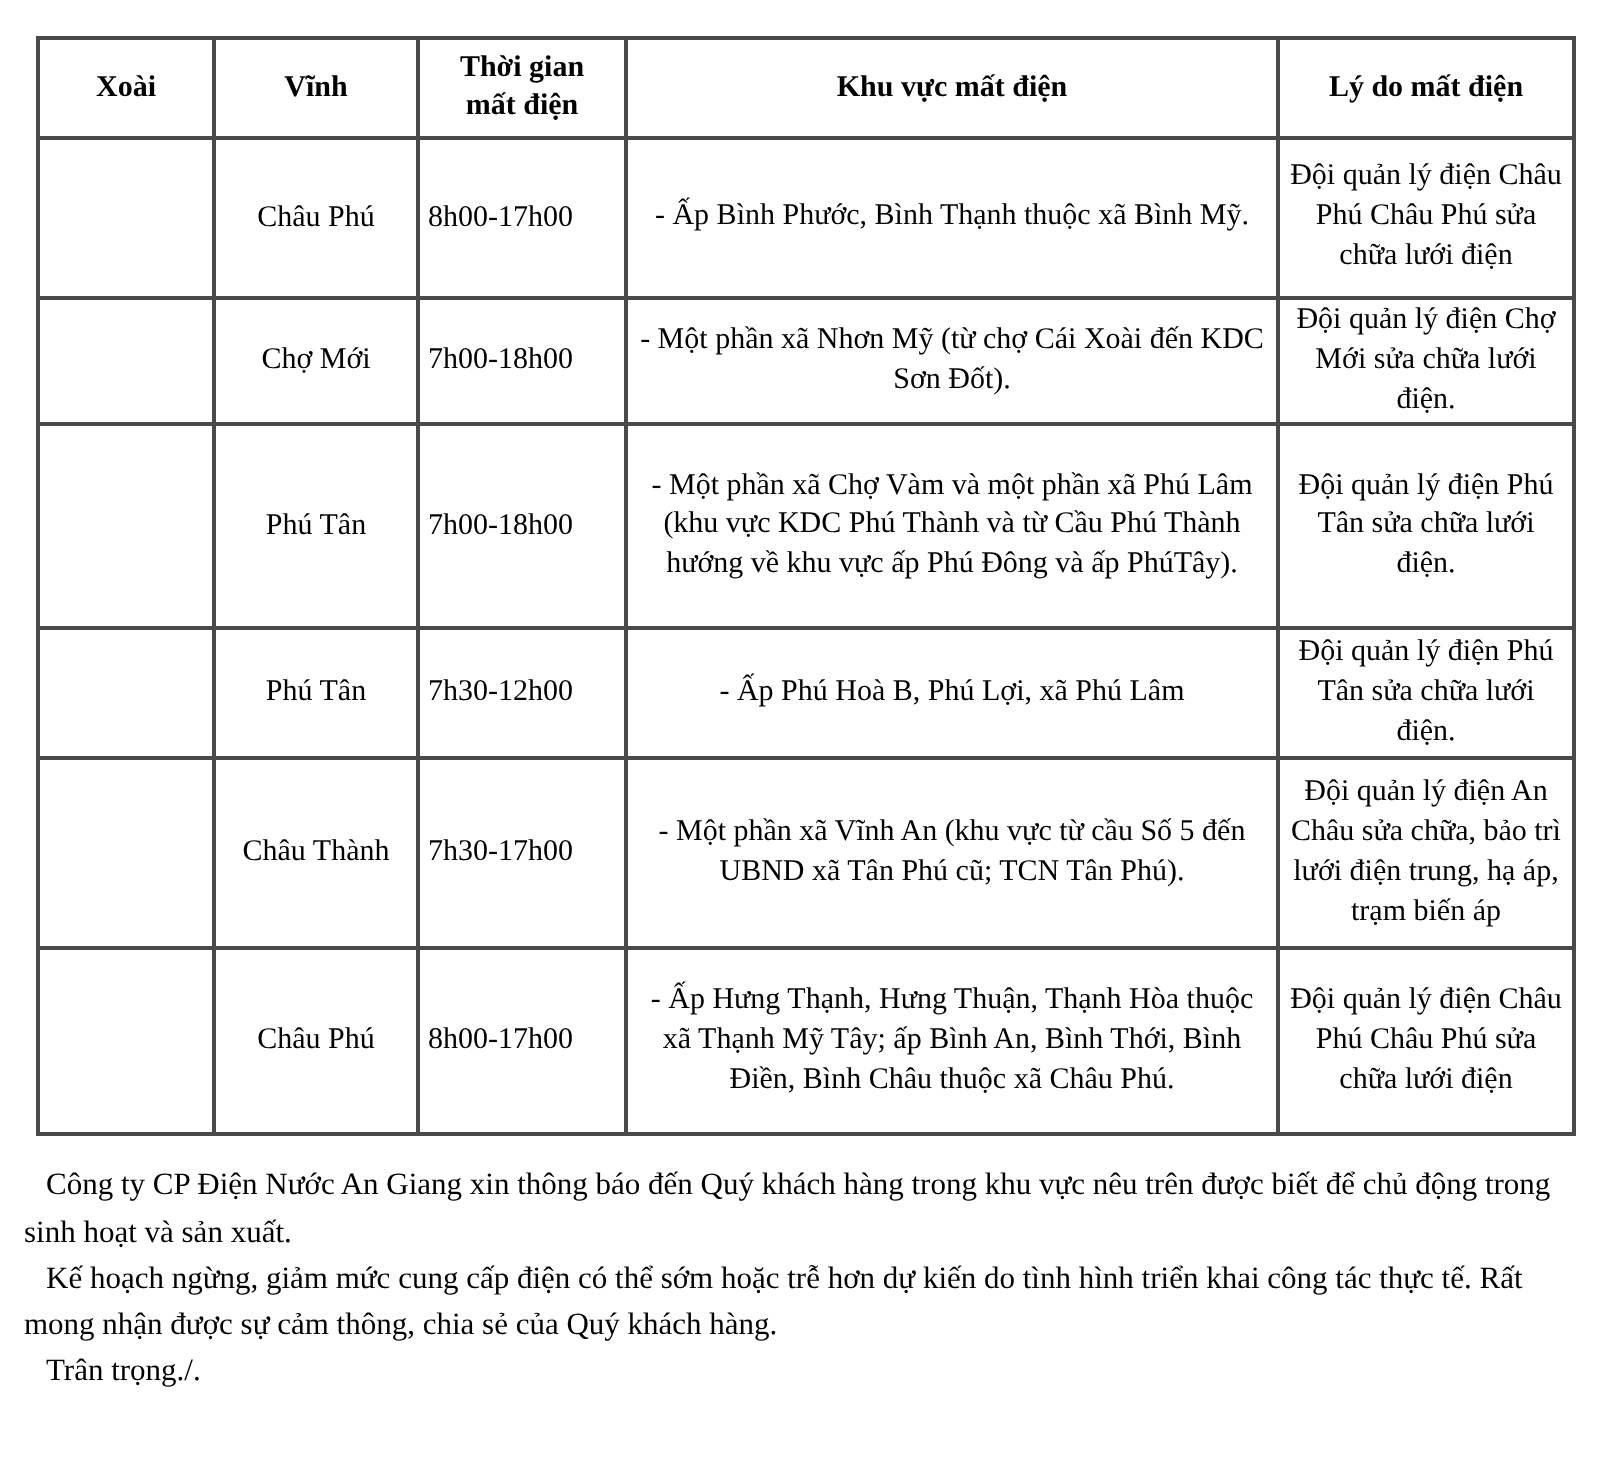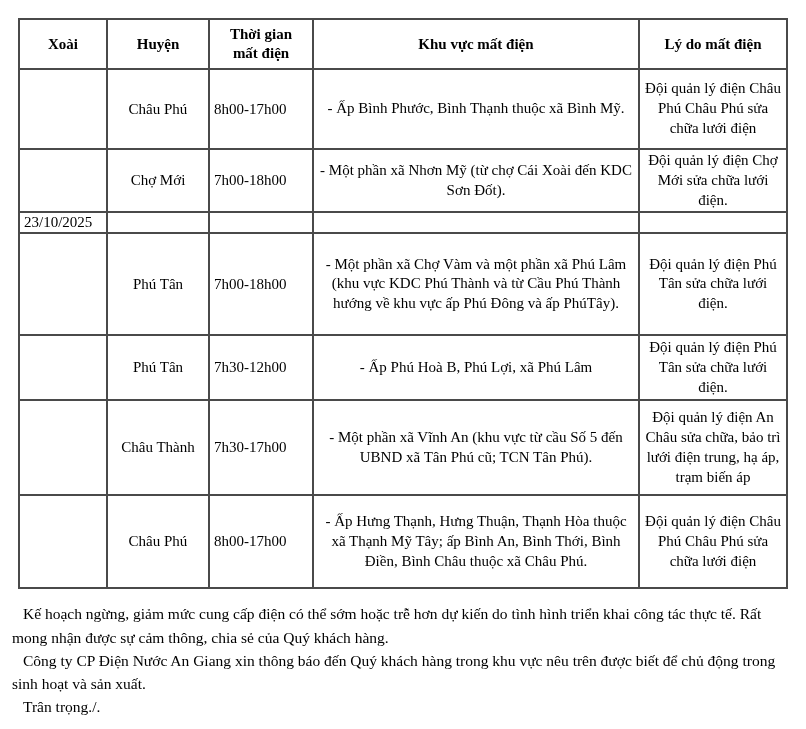--- a/index.html
+++ b/index.html
@@ -66,48 +66,41 @@
     <colgroup>
       <col class="c-date">
         <col class="c-district">
         <col class="c-time">
         <col class="c-area">
         <col class="c-reason">
     </colgroup>
     <thead>
       <tr>
         <th>Xoài</th>
-        <th>Huyện</th>
+        <th>Vĩnh</th>
         <th style="white-space: pre-line; margin-top: 16px;">Thời gian
 mất điện</th>
         <th>Khu vực mất điện</th>
         <th>Lý do mất điện</th>
       </tr>
     </thead>
     <tbody>
       <tr class="h-r2">
         <td class="cell-date"></td>
         <td class="cell-district">Châu Phú</td>
         <td class="cell-time">8h00-17h00</td>
         <td class="cell-area">- Ấp Bình Phước, Bình Thạnh thuộc xã Bình Mỹ.</td>
         <td class="cell-reason">Đội quản lý điện Châu Phú Châu Phú sửa chữa lưới điện</td>
       </tr>
       <tr class="h-r3">
         <td class="cell-date"></td>
         <td class="cell-district">Chợ Mới</td>
         <td class="cell-time">7h00-18h00</td>
         <td class="cell-area">- Một phần xã Nhơn Mỹ (từ chợ Cái Xoài đến KDC Sơn Đốt).</td>
         <td class="cell-reason">Đội quản lý điện Chợ Mới sửa chữa lưới điện.</td>
-      </tr>
-      <tr class="h-daterow">
-        <td class="cell-date">23/10/2025</td>
-        <td class="cell-district"></td>
-        <td class="cell-time"></td>
-        <td class="cell-area"></td>
-        <td class="cell-reason"></td>
       </tr>
       <tr class="h-r5">
         <td class="cell-date"></td>
         <td class="cell-district">Phú Tân</td>
         <td class="cell-time">7h00-18h00</td>
         <td class="cell-area">- Một phần xã Chợ Vàm và một phần xã Phú Lâm (khu vực KDC Phú Thành và từ Cầu Phú Thành hướng về khu vực ấp Phú Đông và ấp PhúTây).</td>
         <td class="cell-reason">Đội quản lý điện Phú Tân sửa chữa lưới điện.</td>
       </tr>
       <tr class="h-r6">
         <td class="cell-date"></td>
@@ -127,18 +120,18 @@
         <td class="cell-date"></td>
         <td class="cell-district">Châu Phú</td>
         <td class="cell-time">8h00-17h00</td>
         <td class="cell-area">- Ấp Hưng Thạnh, Hưng Thuận, Thạnh Hòa thuộc xã Thạnh Mỹ Tây; ấp Bình An, Bình Thới, Bình Điền, Bình Châu thuộc xã Châu Phú.</td>
         <td class="cell-reason">Đội quản lý điện Châu Phú Châu Phú sửa chữa lưới điện</td>
       </tr>
     </tbody>
   </table>
 
   <div class="notice">
+    <p>Công ty CP Điện Nước An Giang xin thông báo đến Quý khách hàng trong khu vực nêu trên được biết để chủ động trong sinh hoạt và sản xuất.</p>
     <p>Kế hoạch ngừng, giảm mức cung cấp điện có thể sớm hoặc trễ hơn dự kiến do tình hình triển khai công tác thực tế. Rất mong nhận được sự cảm thông, chia sẻ của Quý khách hàng.</p>
-    <p>Công ty CP Điện Nước An Giang xin thông báo đến Quý khách hàng trong khu vực nêu trên được biết để chủ động trong sinh hoạt và sản xuất.</p>
     <p>Trân trọng./.</p>
   </div>
 
 </div>
 
 </body></html>

